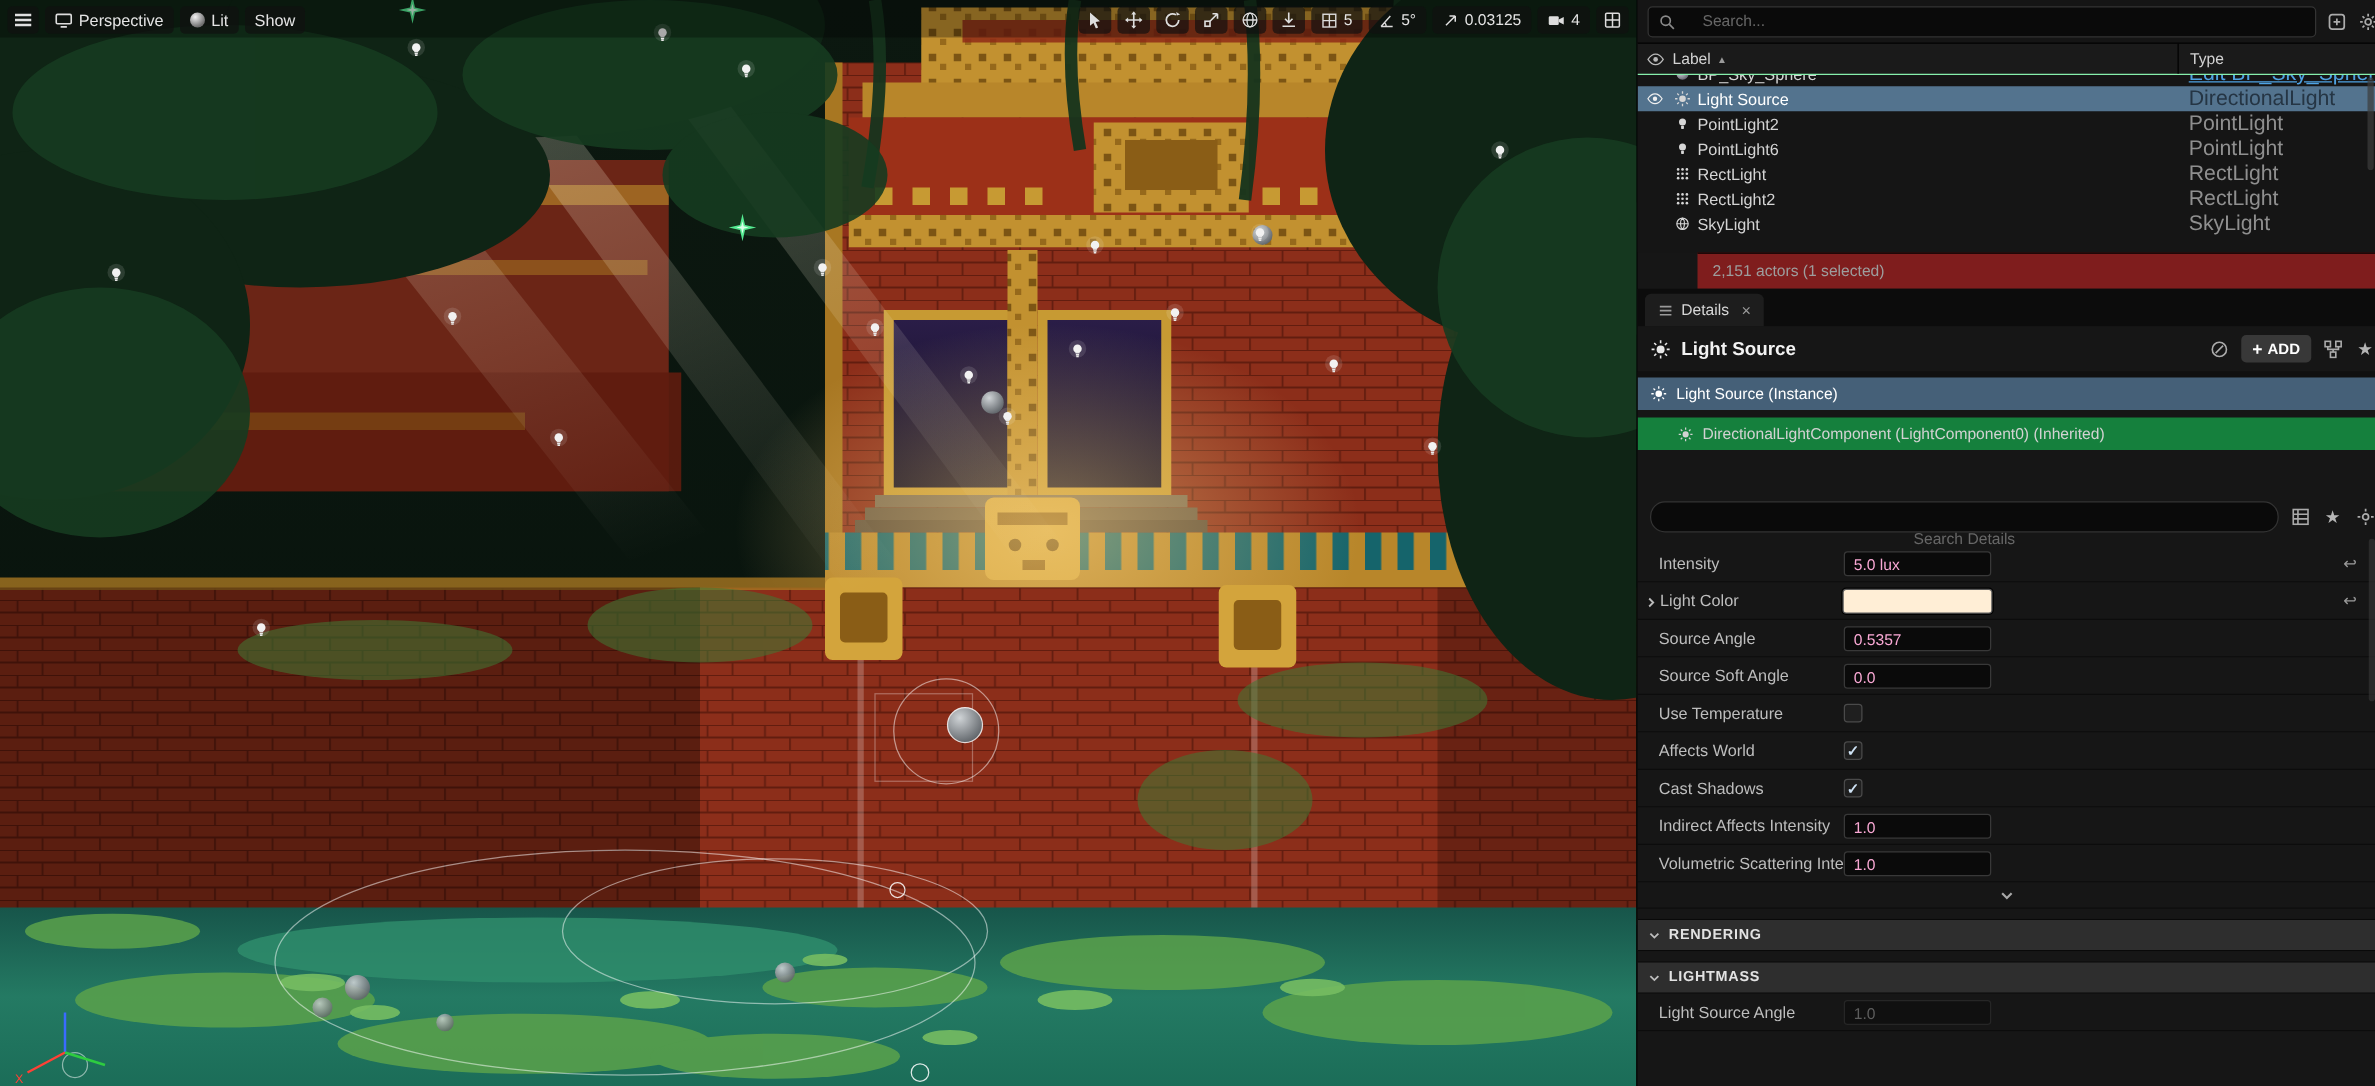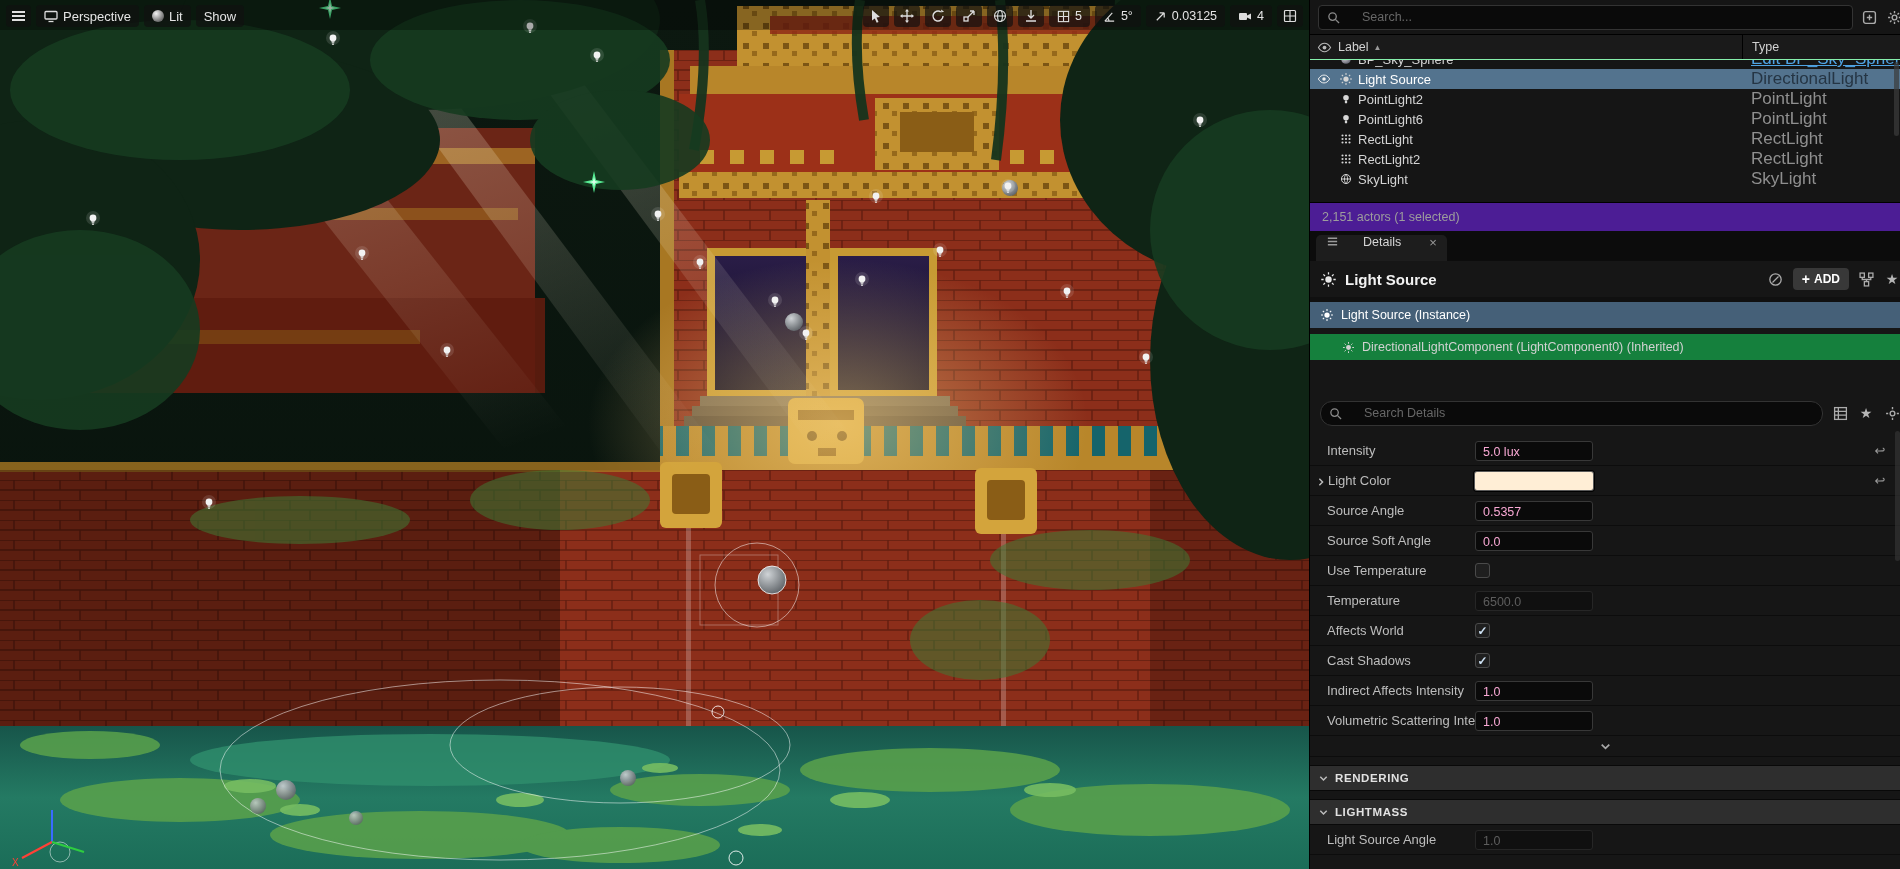--- a/index.html
+++ b/index.html
@@ -18,21 +18,21 @@
   .hamburger i{display:block;width:13px;height:1.6px;background:#e0e0e0;}
   .lit-ball{width:12px;height:12px;border-radius:50%;background:radial-gradient(circle at 35% 30%,#f2f2f2,#6f6f6f 70%);}
   .vp-num{font-size:12.5px;color:#e4e4e4;}
 
   
   .right{width:591px;height:869px;flex:none;display:flex;flex-direction:column;background:#161616;border-left:1px solid #000;box-sizing:border-box;overflow:hidden;}
 
   
   .ol-search{height:34px;flex:none;display:flex;align-items:center;gap:7px;padding:0 8px;background:#151515;}
   .searchbox{display:flex;align-items:center;gap:22px;height:23px;background:#0a0a0a;border:1px solid #333;border-radius:4px;padding:0 8px;color:#8a8a8a;flex:1;}
-  .searchbox.round{border-radius:12px;}
+  .searchbox.round{border-radius:12px;flex-direction:column;}
   .searchbox .placeholder{font-size:12.5px;color:#676767;}
   .mini-ic{width:18px;height:18px;flex:none;color:#ababab;display:flex;align-items:center;justify-content:center;}
   .mini-ic svg{display:block;}
   .mini-ic.clipped{margin-right:-11px;}
   .ol-head{height:24px;flex:none;position:relative;display:flex;align-items:center;background:#1a1a1a;border-top:1px solid #000;border-bottom:1px solid #86efac;font-size:12.5px;color:#d2d2d2;}
   .eye-col{width:28px;flex:none;display:flex;justify-content:center;color:#b9b9b9;}
   .eye-col svg{width:15px;height:15px;}
   .col-label{display:flex;align-items:center;gap:5px;}
   .sort{font-size:8px;color:#9a9a9a;}
   .col-type{position:absolute;left:432px;padding-left:9px;border-left:1px solid #000;height:100%;display:flex;align-items:center;}
@@ -42,27 +42,27 @@
   .o-row .o-eye{width:28px;flex:none;display:flex;justify-content:center;color:#f0f0f0;}
   .o-row .o-eye svg{width:14px;height:14px;}
   .oi{width:16px;height:16px;flex:none;display:flex;align-items:center;justify-content:center;color:#d6d6d6;}
   .oi svg{width:14px;height:14px;display:block;}
   .o-label{margin-left:4px;white-space:nowrap;}
   .o-type{position:absolute;left:441px;font-size:17px;color:#8f8f8f;white-space:nowrap;}
   .o-type.link{color:#4fa3e3;text-decoration:underline;}
   .o-row.sel{background:#53738e;color:#fff;}
   .o-row.sel .o-type{color:#253544;}
   .ol-fill{height:10px;flex:none;background:#151515;}
-  .ol-status{height:28px;flex:none;display:flex;align-items:center;padding:0 12px;background:#4c1d95;border-top:1px solid #000;font-size:12.5px;color:#9d9d9d;}
+  .ol-status{height:28px;flex:none;display:flex;align-items:center;padding:0 12px;background:#7f1d1d;border-top:1px solid #000;font-size:12.5px;color:#9d9d9d;margin-left:48px;}
   .rows-scroll{position:absolute;right:1px;top:2px;width:5px;height:74px;background:#3c3c3c;border-radius:3px;opacity:.7;}
 
   
   .details{flex:1;display:flex;flex-direction:column;background:#161616;position:relative;overflow:hidden;}
   .tabbar{height:30px;flex:none;background:#0c0c0c;display:flex;align-items:flex-end;padding-left:6px;}
-  .tab{display:flex;gap:24px;height:26px;padding:0 10px;background:#1d1d1d;border-radius:5px 5px 0 0;font-size:12.5px;color:#d6d6d6;cursor:pointer;}
+  .tab{display:flex;align-items:center;gap:6px;height:26px;padding:0 10px;background:#1d1d1d;border-radius:5px 5px 0 0;font-size:12.5px;color:#d6d6d6;cursor:pointer;}
   .tab svg{color:#9a9a9a;}
   .tab-close{color:#9a9a9a;font-size:13px;margin-left:4px;cursor:pointer;}
   .dt-title{height:36px;flex:none;display:flex;align-items:center;gap:8px;padding:0 10px;background:#161616;}
   .dt-title .sun-ic{color:#e8e8e8;display:flex;}
   .dt-title .t{font-size:15px;font-weight:bold;color:#f2f2f2;}
   .dt-title .spacer{flex:1;}
   .add-btn{display:flex;align-items:center;gap:4px;height:22px;padding:0 9px;background:#383838;border:none;border-radius:4px;color:#fff;font-size:12px;font-weight:bold;font-family:inherit;cursor:pointer;}
   .add-btn .plus{font-size:14px;font-weight:bold;}
   .dt-strip{height:5px;flex:none;background:#101010;}
   .inst-row{height:26px;flex:none;display:flex;align-items:center;gap:7px;padding:0 10px;background:#456078;color:#fff;font-size:12.5px;cursor:pointer;}
@@ -700,29 +700,20 @@
             <div class="p-label">
               <span class="p-label-text">Use Temperature</span>
             </div>
             <div class="p-value">
               <div class="p-check"></div>
             </div>
             <div class="p-reset"></div>
           </div>
           <div class="prop-row">
             <div class="p-label">
-              <span class="p-label-text">Temperature</span>
-            </div>
-            <div class="p-value">
-              <div class="p-input dim">6500.0</div>
-            </div>
-            <div class="p-reset"></div>
-          </div>
-          <div class="prop-row">
-            <div class="p-label">
               <span class="p-label-text">Affects World</span>
             </div>
             <div class="p-value">
               <div class="p-check on">✓</div>
             </div>
             <div class="p-reset"></div>
           </div>
           <div class="prop-row">
             <div class="p-label">
               <span class="p-label-text">Cast Shadows</span>

